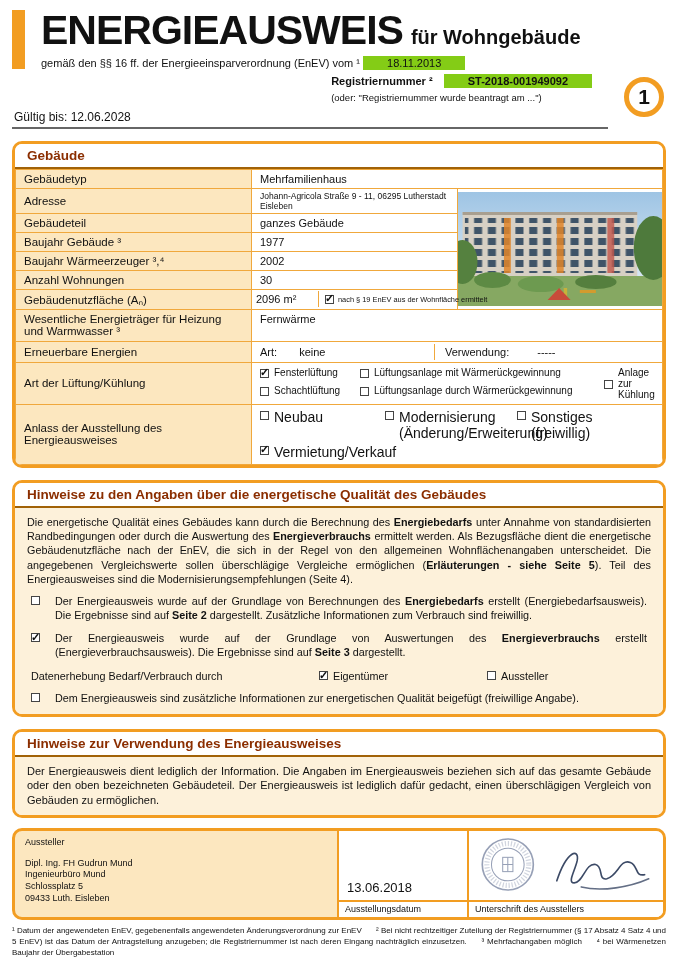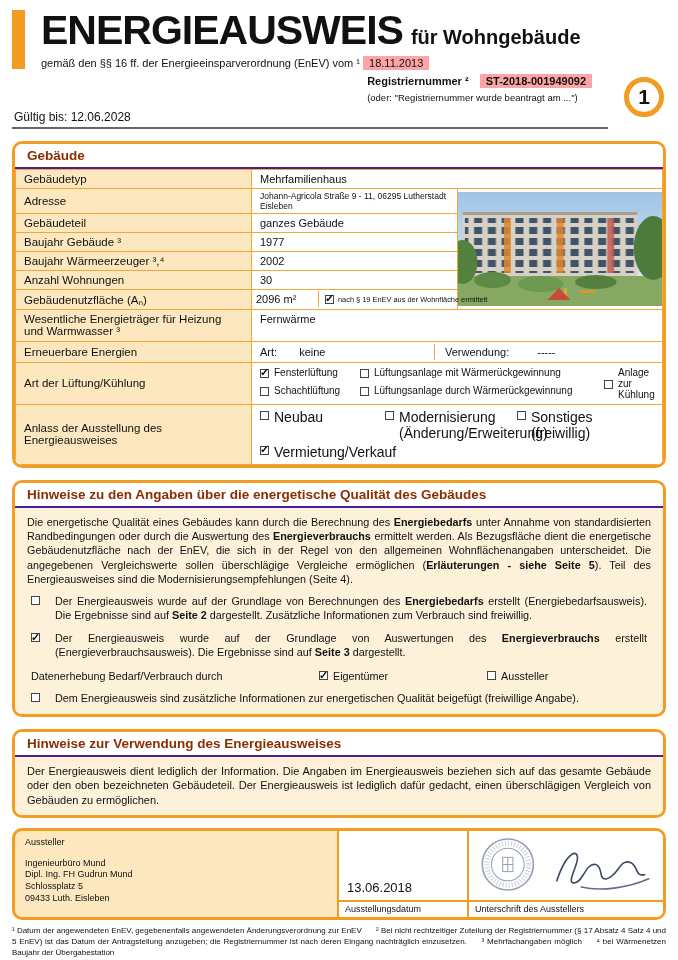--- a/index.html
+++ b/index.html
@@ -8,37 +8,37 @@
           font-family:"Liberation Sans", sans-serif; color:#111; }
 
   
   .hdr { padding:10px 12px 0 12px; }
   .hdr-main { display:flex; }
   .hdr-bar { width:13px; background:#F29D22; margin-right:16px; }
   .hdr-title-line { display:flex; align-items:baseline; white-space:nowrap; }
   .hdr-title { font-size:41px; font-weight:bold; letter-spacing:-1px; line-height:1.02; }
   .hdr-sub { font-size:20px; font-weight:bold; margin-left:8px; }
   .hdr-law { font-size:11px; margin-top:5px; }
-  .hl { background:#fca5a5; padding:1px 6px; }
+  .hl { background:#84cc16; padding:1px 24px; }
 
   .meta { position:relative; height:56px; margin:4px 12px 0 12px; }
   .meta-rule { position:absolute; left:0; right:58px; bottom:0; border-bottom:2px solid #666; }
   .valid { position:absolute; left:2px; bottom:5px; font-size:12px; }
   .reg { position:absolute; right:74px; top:2px; font-size:11px; }
   .reg-line1 { font-weight:bold; }
   .reg-line1 .hl { margin-left:8px; }
   .reg-line2 { font-size:9.5px; font-weight:normal; margin-top:5px; }
   .page-circle { position:absolute; right:2px; top:4px; width:40px; height:40px; border:5px solid #F29D22;
                  border-radius:50%; background:#fff; display:flex; align-items:center; justify-content:center;
                  font-size:21px; font-weight:bold; }
 
   
   .box { margin:12px 12px 0 12px; border:3px solid #F29D22; border-radius:10px; overflow:hidden; background:#fff; }
   .box-title { padding:4px 12px 4px 12px; font-size:13.5px; font-weight:bold; color:#8B2E00;
-               border-bottom:2px solid #4c1d95; background:#fff; }
+               border-bottom:2px solid #a16207; background:#fff; }
   .box-body { background:#FDF1DA; padding:7px 12px 8px 12px; font-size:10.8px; line-height:1.32; }
 
   
   .btable { width:100%; border-collapse:collapse; font-size:11px; table-layout:fixed; }
   .btable td { border:1px solid #F0A83C; padding:2px 8px; vertical-align:middle; background:#fff; }
   .btable td.lbl { background:#FCE7BF; width:236px; font-size:11.5px; }
   .btable td.top { vertical-align:top; padding-top:3px; }
   .btable tr { height:19px; }
   .btable td.photo { padding:0; width:178px; }
   .photo-svg { display:block; width:100%; height:114px; }
@@ -301,22 +301,22 @@
   <div class="box">
     <div class="box-title">Hinweise zur Verwendung des Energieausweises</div>
     <div class="box-body" style="font-size:11px;">
       <p class="intro">Der Energieausweis dient lediglich der Information. Die Angaben im Energieausweis beziehen sich auf das gesamte Gebäude oder den oben bezeichneten Gebäudeteil. Der Energieausweis ist lediglich dafür gedacht, einen überschlägigen Vergleich von Gebäuden zu ermöglichen.</p>
     </div>
   </div>
 
   <div class="footer">
     <div class="f-issuer">
       <div class="f-label">Aussteller</div>
+      <div>Dipl. Ing. FH Gudrun Mund</div>
       <div>Ingenieurbüro Mund</div>
-      <div>Dipl. Ing. FH Gudrun Mund</div>
       <div>Schlossplatz 5</div>
       <div>09433 Luth. Eisleben</div>
     </div>
     <div class="f-col">
       <div class="f-value">
         <span class="f-date">13.06.2018</span>
       </div>
       <div class="f-cap">Ausstellungsdatum</div>
     </div>
     <div class="f-col">

